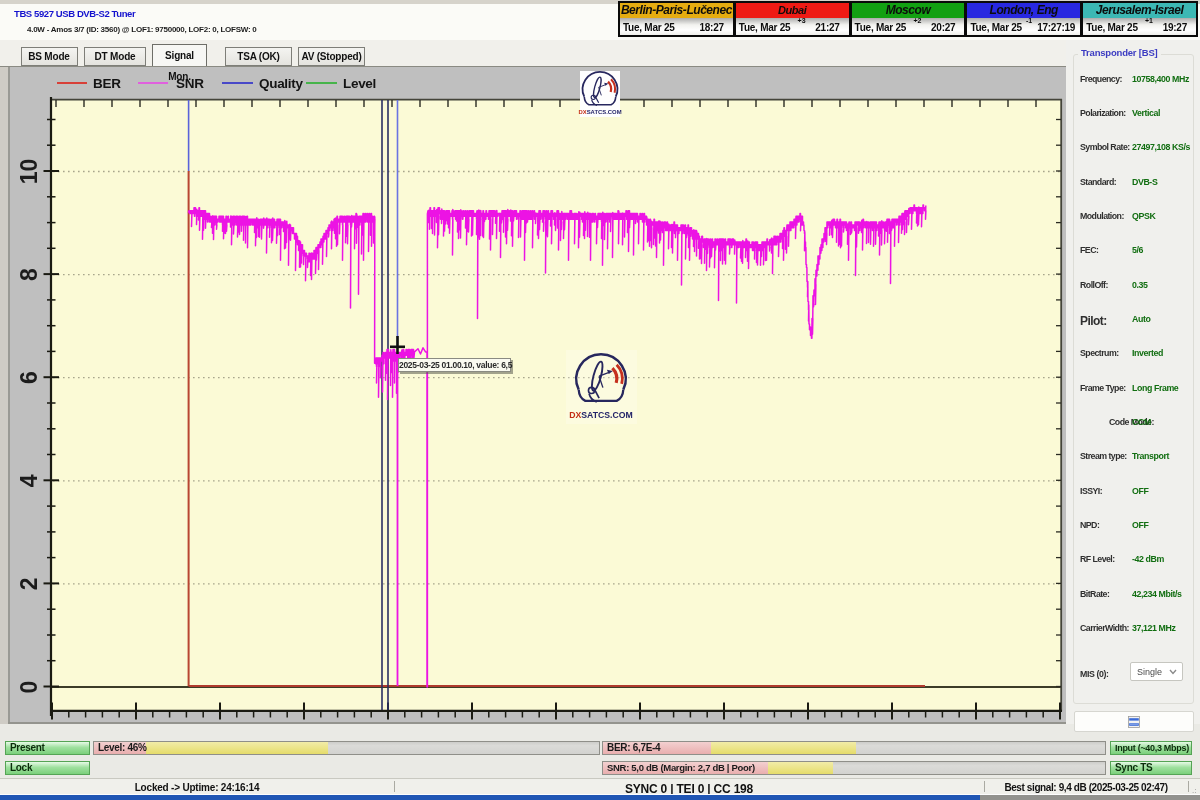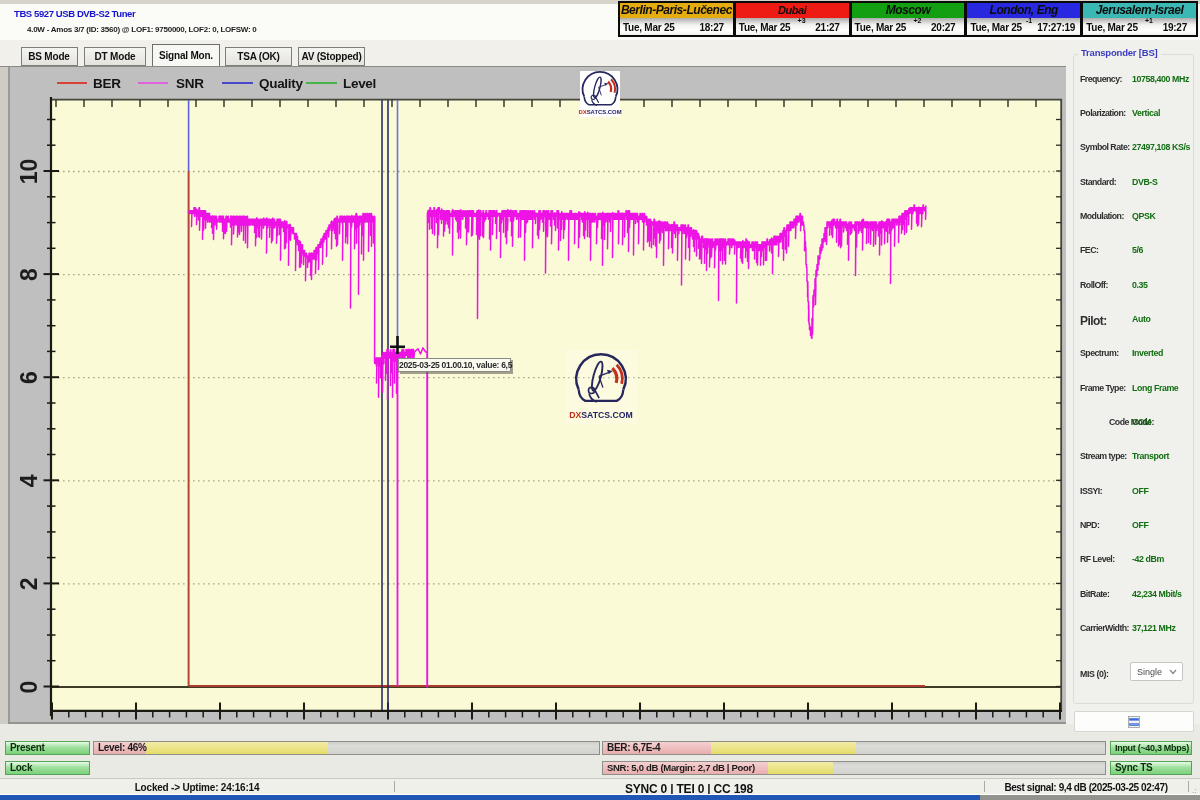--- a/index.html
+++ b/index.html
@@ -55,21 +55,21 @@
     <span style="position:absolute;right:9px;top:3.5px;font-size:10px;font-weight:bold;color:#0c0c0c;letter-spacing:-0.25px;">19:27</span>
     <span style="position:absolute;right:43px;top:-1px;font-size:7px;font-weight:bold;color:#0c0c0c;">+1</span>
   </div>
 </div>
 </div>
 
 <div class="abs" style="left:0;top:40px;width:1200px;height:27px;background:#F1F0EB;"></div>
 <div class="abs" style="left:0;top:66px;width:1066px;height:1px;background:#8a8a82;"></div>
 <div class="abs" style="left:20.5px;top:47px;width:57px;height:19px;background:linear-gradient(#F4F4F1,#E4E3DE);border:1px solid #7e7e78;text-align:center;font-size:10px;font-weight:bold;color:#111;line-height:17px;letter-spacing:-0.2px;">BS Mode</div>
 <div class="abs" style="left:84px;top:47px;width:62px;height:19px;background:linear-gradient(#F4F4F1,#E4E3DE);border:1px solid #7e7e78;text-align:center;font-size:10px;font-weight:bold;color:#111;line-height:17px;letter-spacing:-0.2px;">DT Mode</div>
-<div class="abs" style="left:152px;top:44px;width:68px;height:22px;background:#F7F7F4;border:1px solid #6e6e68;border-bottom:none;z-index:3;text-align:center;font-size:10px;font-weight:bold;color:#111;line-height:21px;letter-spacing:-0.2px;">Signal Mon.</div>
+<div class="abs" style="left:152px;top:44px;width:55px;height:22px;background:#F7F7F4;border:1px solid #6e6e68;border-bottom:none;z-index:3;text-align:center;font-size:10px;font-weight:bold;color:#111;line-height:21px;letter-spacing:-0.2px;">Signal Mon.</div>
 <div class="abs" style="left:225px;top:47px;width:67px;height:19px;background:linear-gradient(#F4F4F1,#E4E3DE);border:1px solid #7e7e78;text-align:center;font-size:10px;font-weight:bold;color:#111;line-height:17px;letter-spacing:-0.2px;">TSA (OK)</div>
 <div class="abs" style="left:298px;top:47px;width:67px;height:19px;background:linear-gradient(#F4F4F1,#E4E3DE);border:1px solid #7e7e78;text-align:center;font-size:10px;font-weight:bold;color:#111;line-height:17px;letter-spacing:-0.2px;">AV (Stopped)</div>
 
 <div class="abs" style="left:0;top:67px;width:8px;height:657px;background:#CFCCC5;"></div>
 <div class="abs" style="left:8px;top:67px;width:1058px;height:657px;background:#BFBFBF;border-left:2px solid #9a9a94;"></div>
 <div class="abs" style="left:8px;top:722px;width:1058px;height:2px;background:#94948e;"></div>
 
 <div class="abs" style="left:1066px;top:40px;width:134px;height:684px;background:#F0F0ED;"></div>
 
 <div class="abs" style="left:1073px;top:54px;width:121px;height:650px;border:1px solid #DCDCD6;border-radius:3px;"></div>

